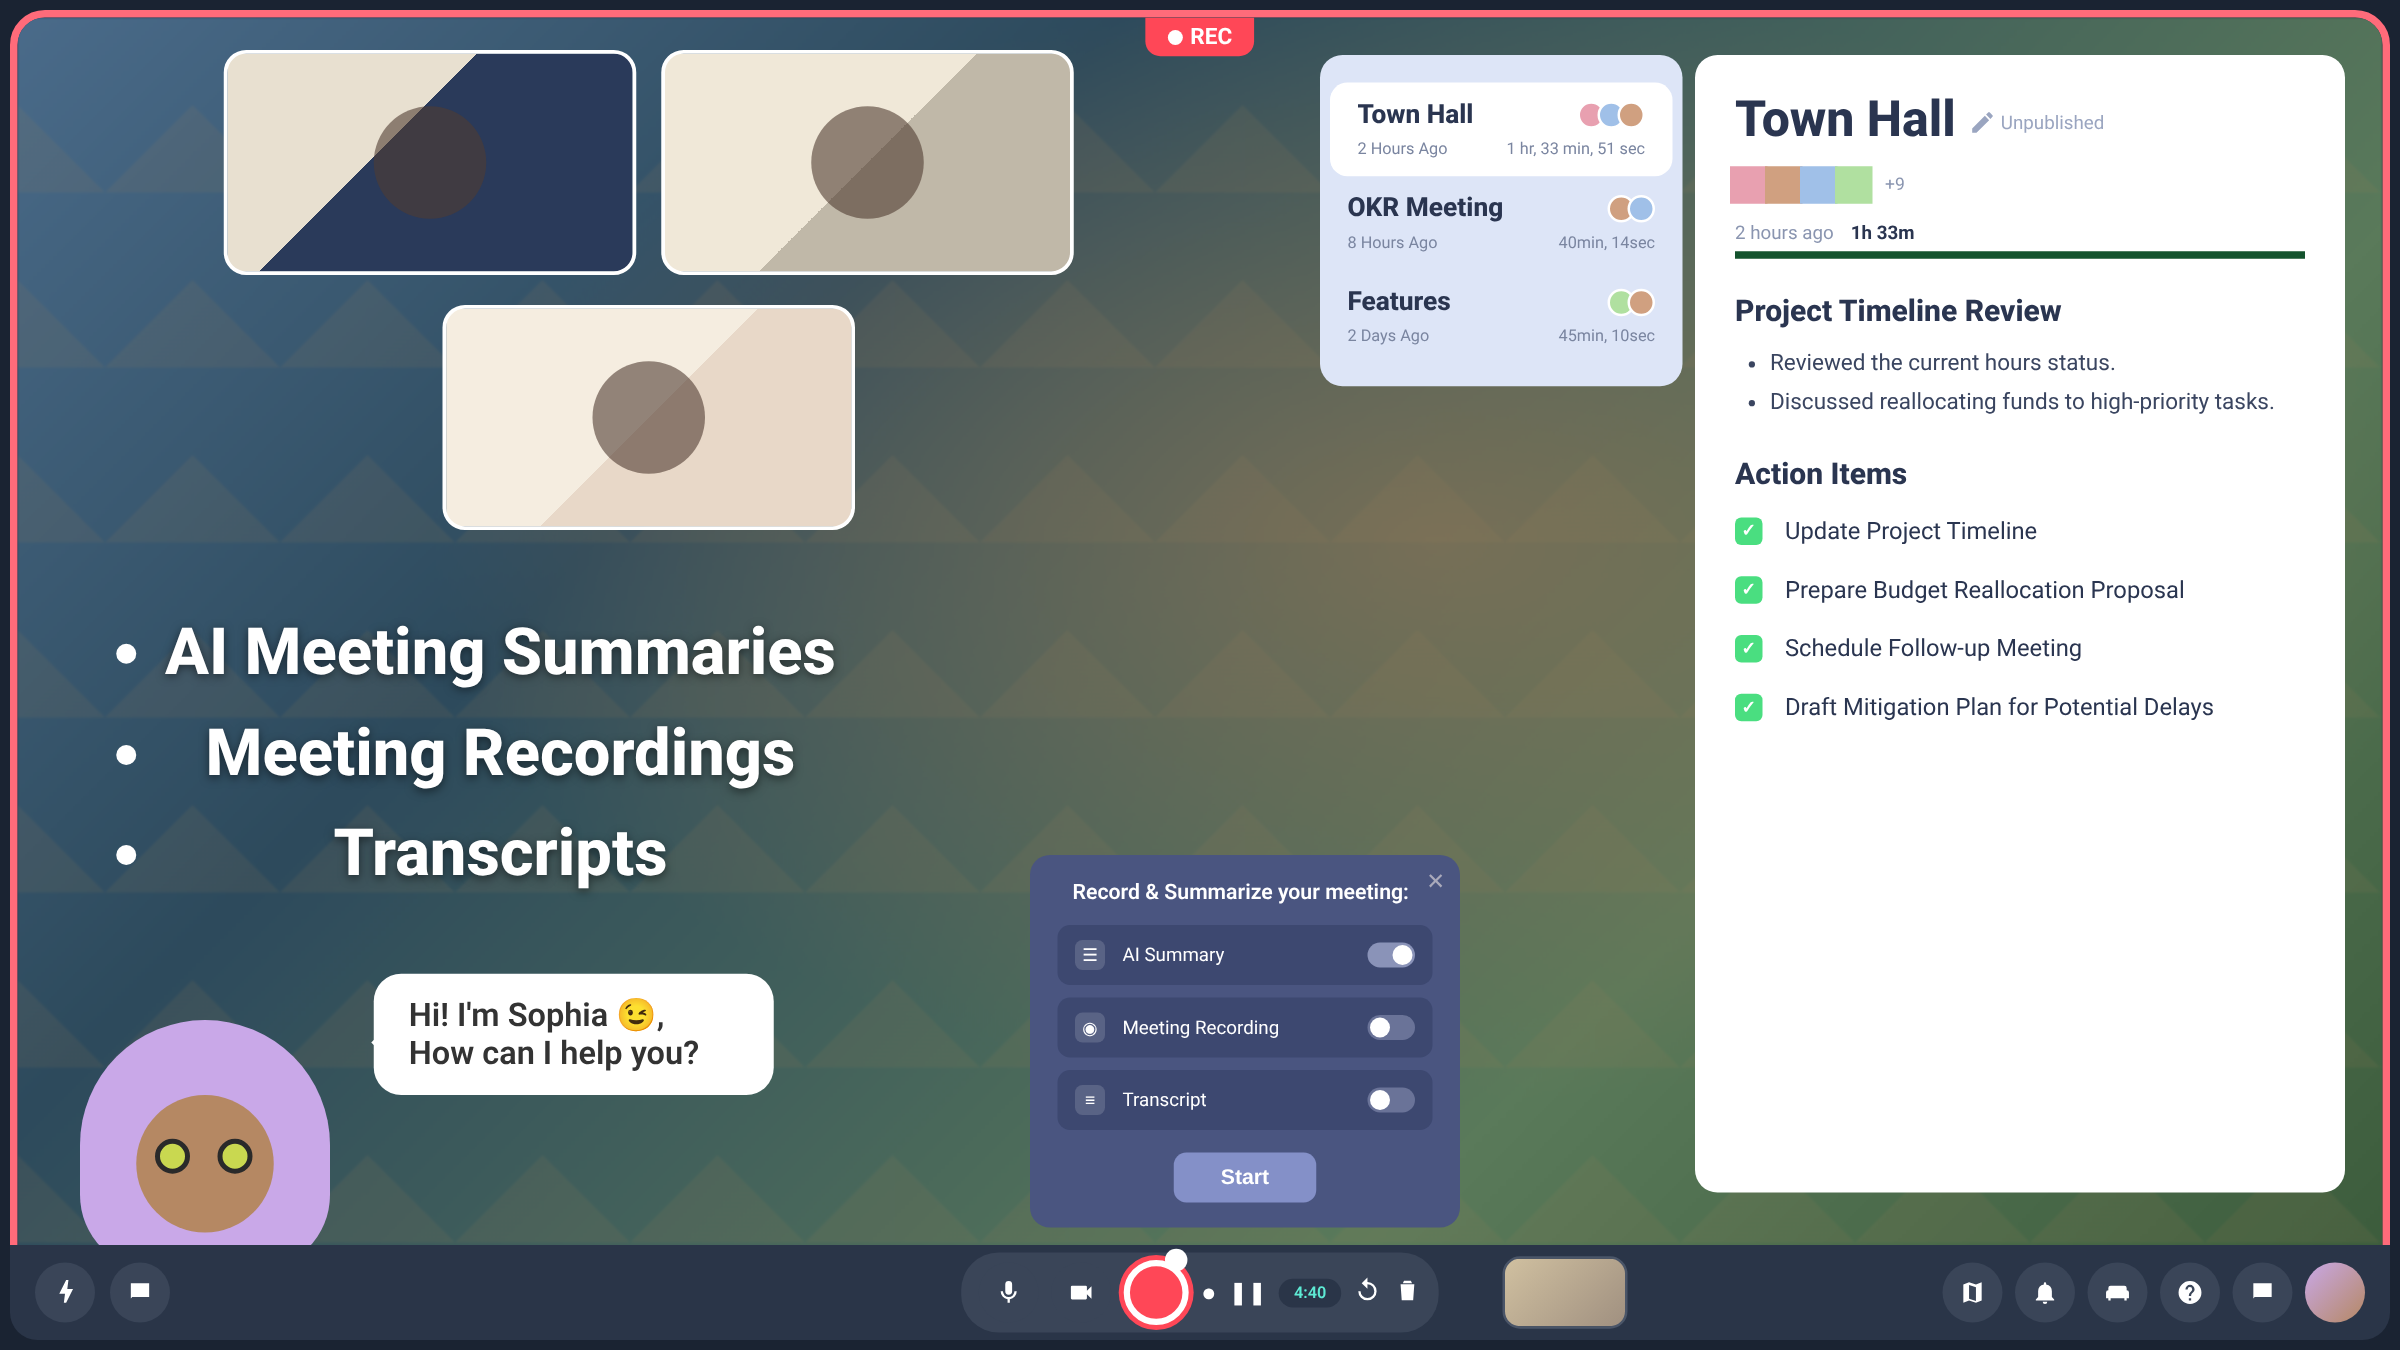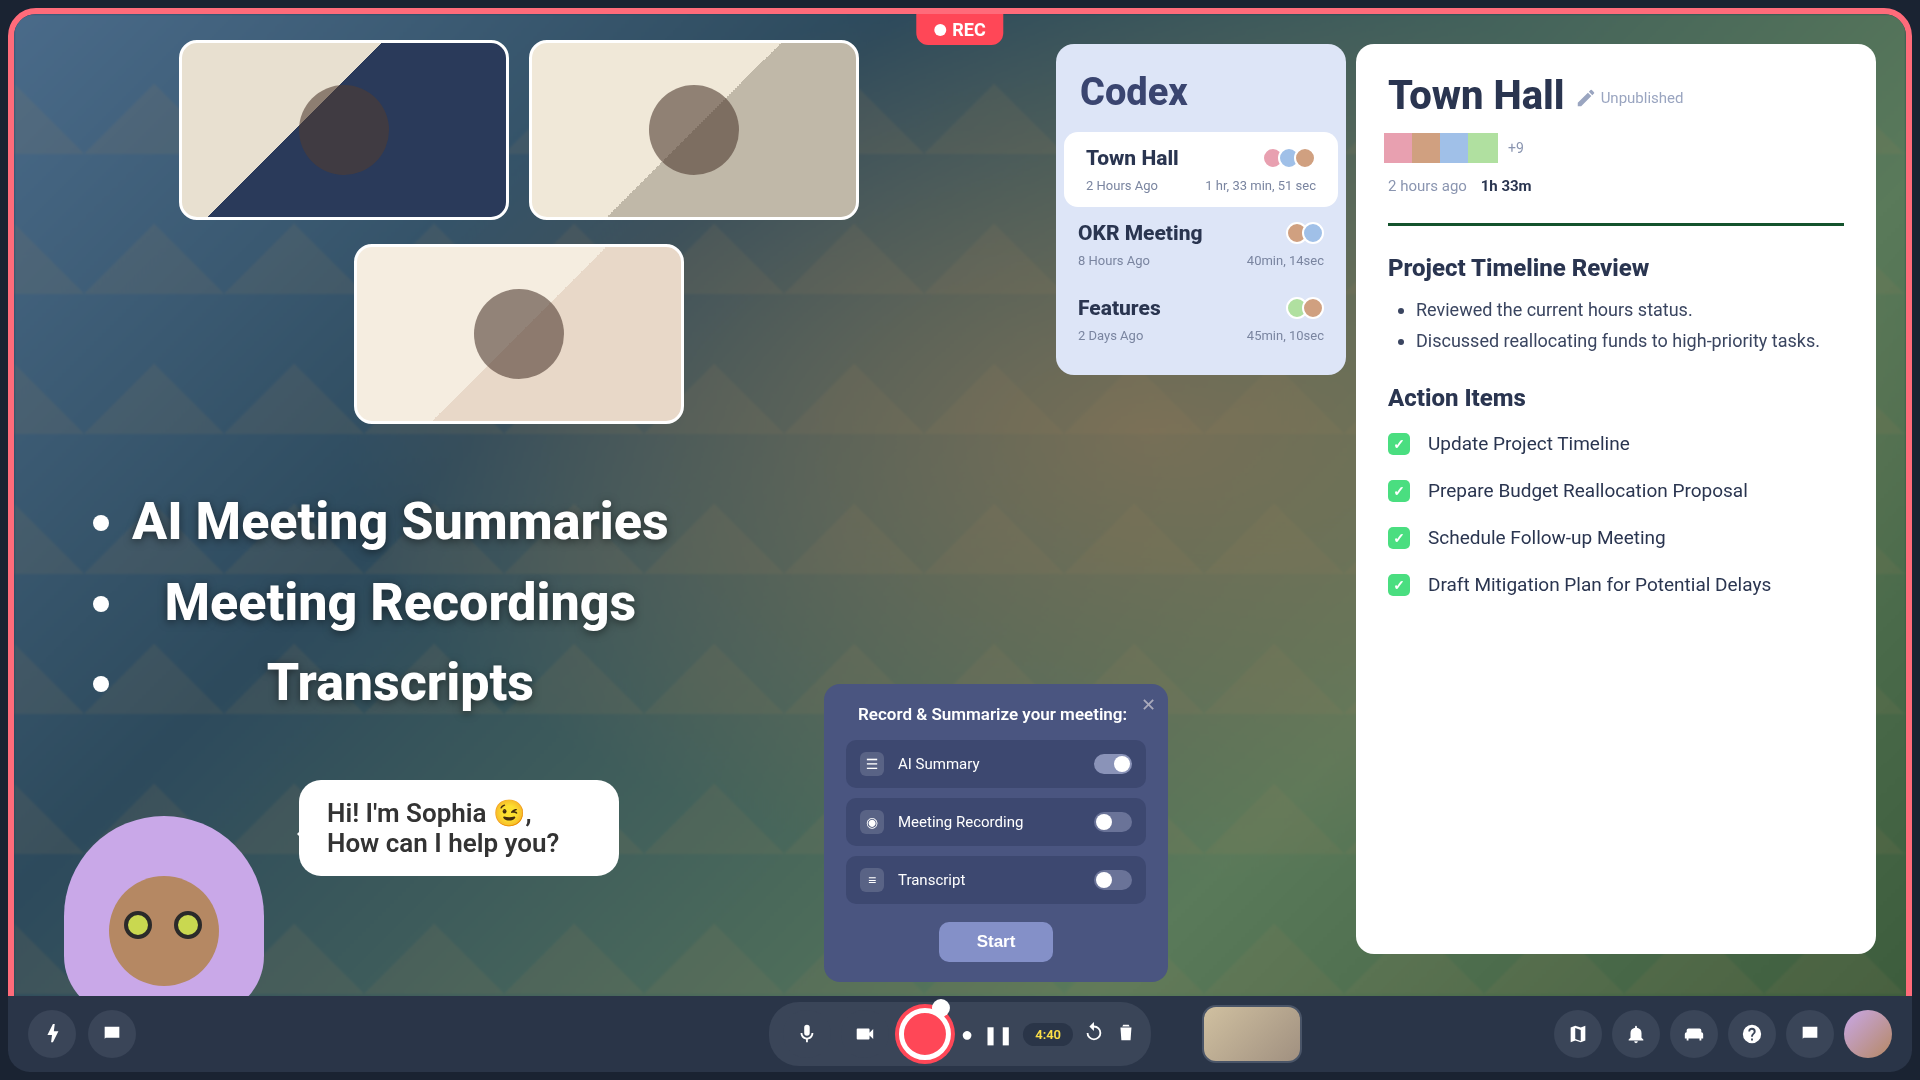--- a/index.html
+++ b/index.html
@@ -76,40 +76,40 @@
 .avatars { display:flex; }
 .avatars .av { width:22px; height:22px; border-radius:50%; margin-left:-6px; border:2px solid #fff; }
 .av.a1{background:#e8a0b0;} .av.a2{background:#a0c0e8;} .av.a3{background:#b0e0a0;} .av.a4{background:#d0a080;}
 .detail-panel { position: absolute; top: 30px; right: 30px; width: 520px; height: 910px; background: #fff; border-radius: 18px; padding: 28px 32px; overflow:hidden; }
 .detail-head { display:flex; align-items:baseline; gap:10px; }
 .detail-head h1 { font-size: 40px; font-weight: 800; color: #2a3550; }
 .unpub { color:#9aa5c0; font-size:15px; display:flex; align-items:center; gap:4px; }
 .davatars { display:flex; align-items:center; gap:2px; margin-top:14px; }
 .davatars .av { width:30px; height:30px; margin-left:-4px; }
 .dmore { font-size:14px; color:#8a95b0; margin-left:8px; }
-.dmeta { margin-top: 14px; font-size:15px; color:#8a95b0; padding-bottom: 28px; border-bottom:3px solid #14532d; }
+.dmeta { margin-top: 14px; font-size:15px; color:#8a95b0; padding-bottom: 6px; border-bottom:6px solid #14532d; }
 .dmeta b { color:#2a3550; margin-left:10px; }
 .dsection h3 { font-size:24px; font-weight:800; color:#2a3550; margin-top:28px; margin-bottom:14px; }
 .dsection ul { padding-left:28px; }
 .dsection li { font-size:18px; line-height:1.5; color:#3a4560; margin-bottom:4px; }
 .action-items { margin-top:30px; }
 .action-items h3 { font-size:24px; font-weight:800; color:#2a3550; margin-bottom:20px; }
 .action-item { display:flex; align-items:center; gap:18px; font-size:19px; color:#2a3550; margin-bottom:24px; }
 .checkbox { width:22px; height:22px; border-radius:5px; background:#4ade80; display:flex; align-items:center; justify-content:center; color:#fff; font-size:14px; font-weight:bold; }
 .bottom-bar { position: absolute; left: 8px; right: 8px; bottom: 8px; height: 76px; background: #2a3548; border-radius: 0 0 22px 22px; display:flex; align-items:center; padding:0 20px; gap:12px; }
 .user-chip { display:flex; align-items:center; gap:12px; background:#1a2332; border-radius:40px; padding:8px 30px 8px 8px; }
 .user-av { width:44px; height:44px; border-radius:50%; background:linear-gradient(135deg,#e8a0b0,#d08060); }
 .user-info .uname { color:#fff; font-size:18px; font-weight:600; display:flex; align-items:center; gap:6px;}
 .user-info .ustatus { color:#7a85a0; font-size:14px; font-style:italic; }
 .status-dot{width:10px;height:10px;border-radius:50%;background:#4ade80;display:inline-block;margin-right:6px;}
 .bar-btn { width:48px; height:48px; border-radius:50%; background:#3a4558; display:flex; align-items:center; justify-content:center; color:#fff; cursor:pointer; }
 .bar-center { position:absolute; left:50%; transform:translateX(-50%); display:flex; align-items:center; gap:10px; background:#3a4558; border-radius:30px; padding:6px 14px; }
 .rec-btn { width:52px; height:52px; border-radius:50%; background:#ff4757; border:5px solid #fff; box-shadow:0 0 0 4px #ff4757; position:relative; }
 .rec-btn::after{content:"";position:absolute;top:-14px;right:-4px;width:18px;height:18px;border-radius:50%;background:#fff;color:#333;font-size:12px;display:flex;align-items:center;justify-content:center;}
-.timer-pill{background:#2a3548;border-radius:12px;padding:4px 12px;font-size:13px;color:#fde047;font-weight:600;}
+.timer-pill{background:#2a3548;border-radius:12px;padding:4px 12px;font-size:13px;color:#5eead4;font-weight:600;}
 .bar-right { position:absolute; right:20px; display:flex; align-items:center; gap:10px; }
 .mini-video{width:100px;height:58px;border-radius:14px;background:linear-gradient(135deg,#d0c0a0,#a09080);border:2px solid #4a5568;margin:0 12px;}
 svg{width:22px;height:22px;fill:currentColor;}
 </style>
 </head>
 <body>
 
 <div class="app-frame">
   <div class="game-bg"></div>
 
@@ -161,21 +161,20 @@
     </div>
     <div class="record-row">
       <span class="ricon">≡</span>
       <span class="rlabel">Transcript</span>
       <span class="toggle"></span>
     </div>
     <button class="start-btn">Start</button>
   </div>
 
   <div class="codex-panel">
-    <h2>Codex</h2>
     <div class="codex-item active">
       <div class="crow">
           <span class="ctitle">Town Hall</span>
         <span class="avatars">
             <span class="av a1"></span>
             <span class="av a2"></span>
             <span class="av a4"></span>
           </span>
         </div>
       <div class="csub">

